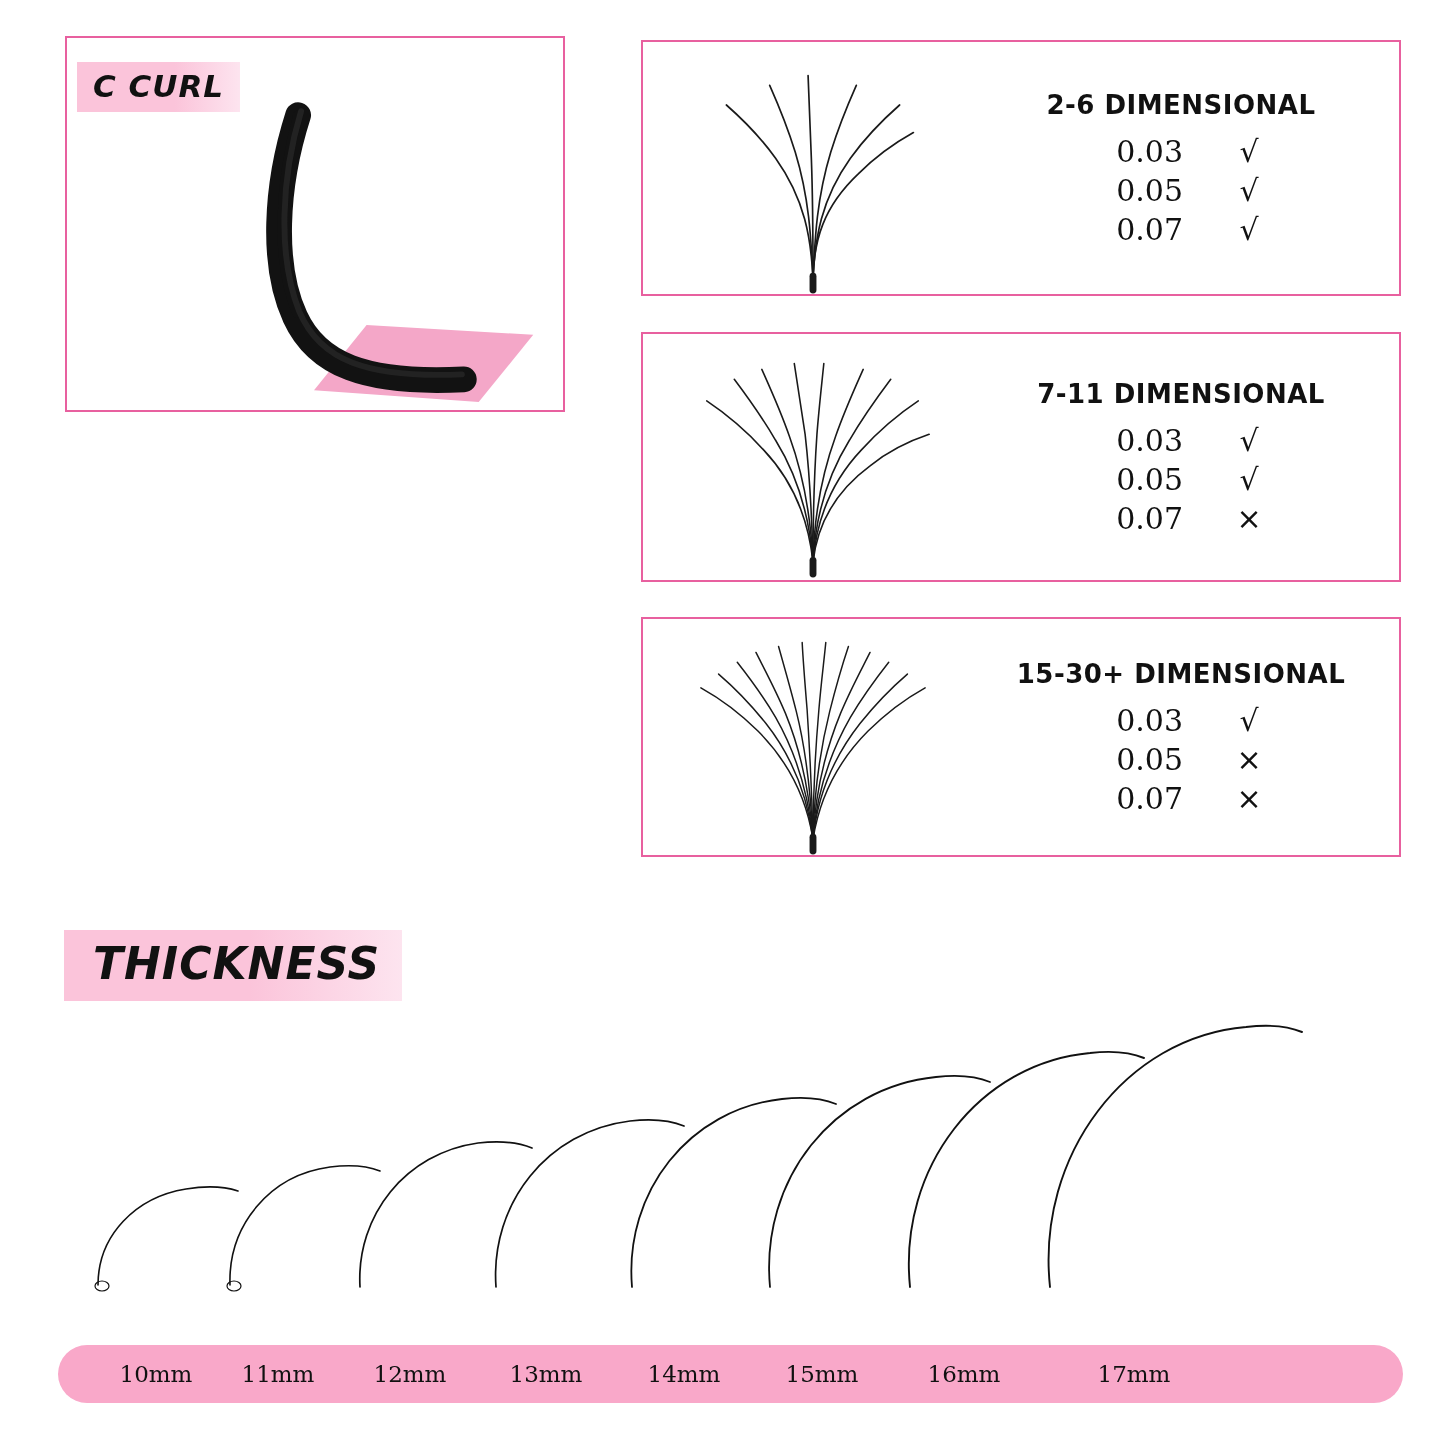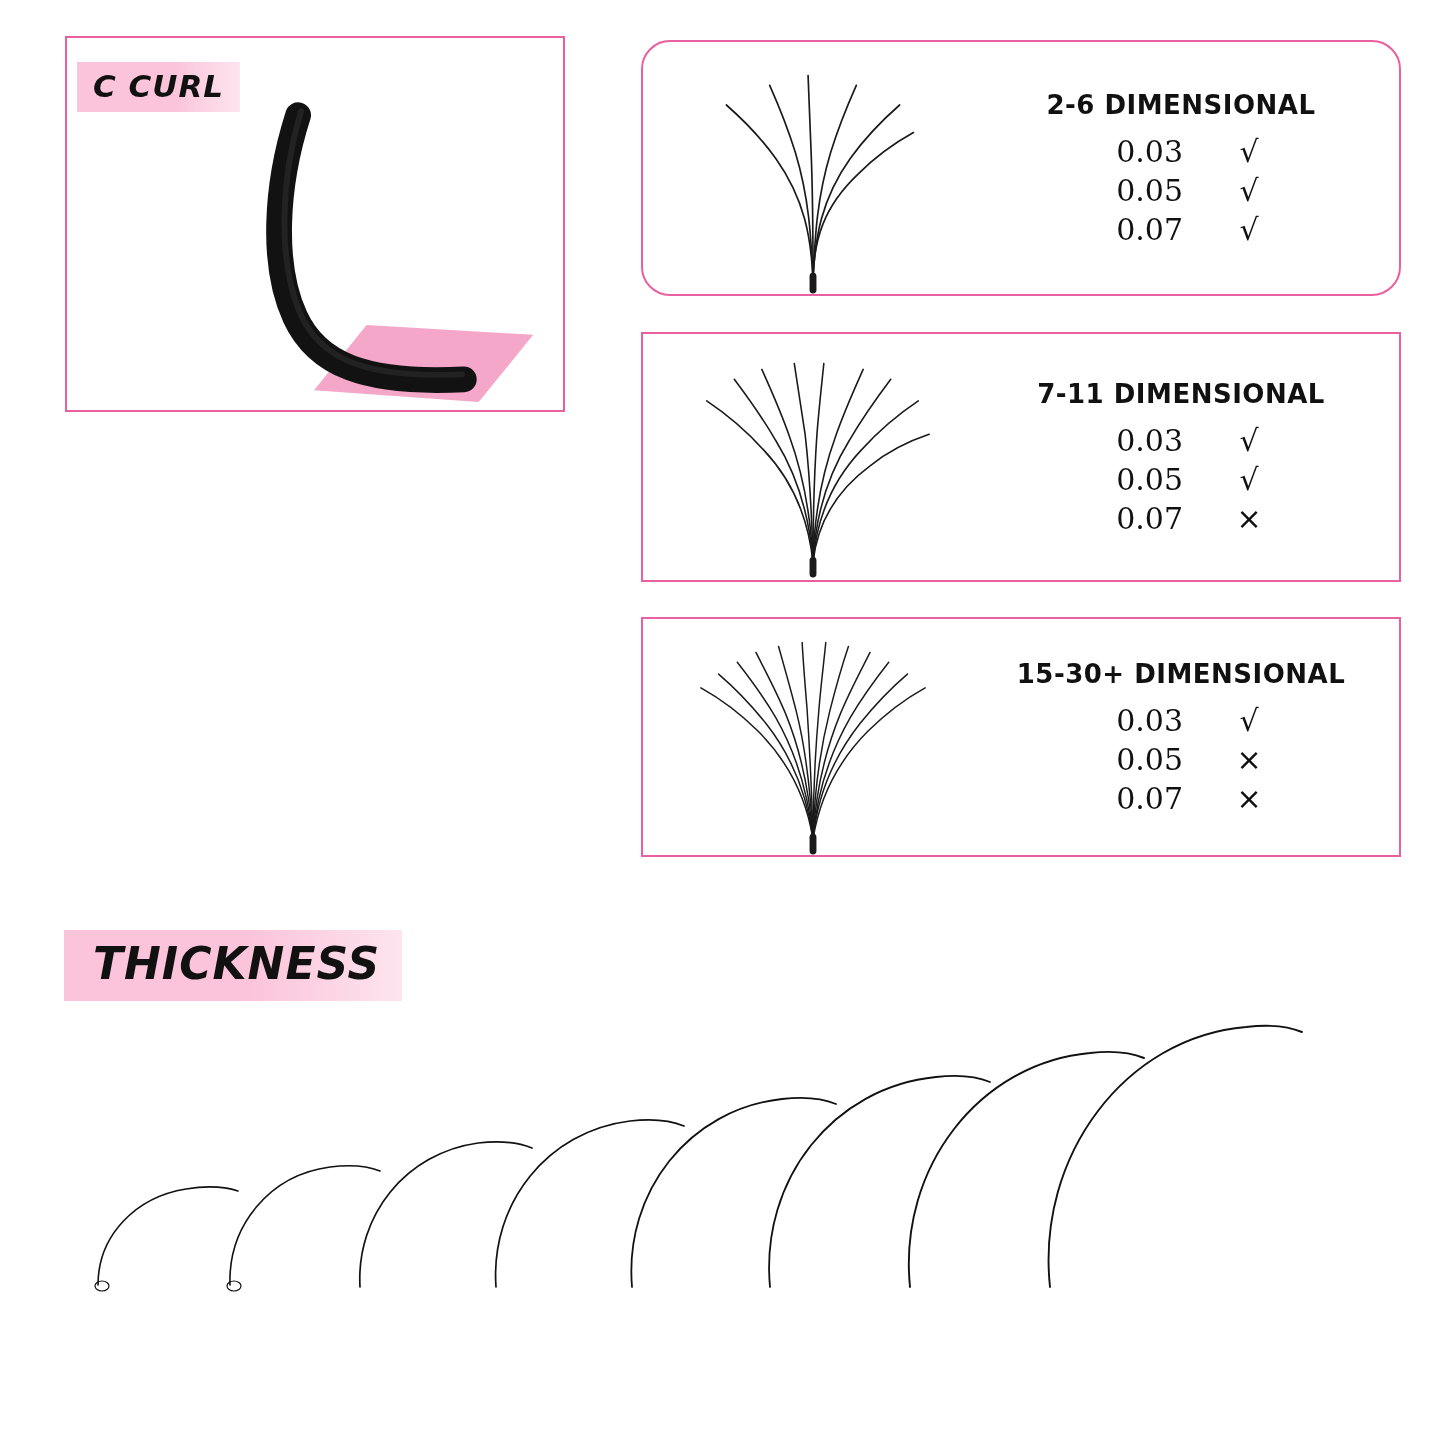--- a/index.html
+++ b/index.html
@@ -167,21 +167,21 @@
     <svg class="curl-art" viewBox="0 0 500 376" preserveAspectRatio="none">
       <polygon points="302,290 470,300 415,368 249,356" fill="#f4a7c8"></polygon>
       <path d="M233,78 C210,150 206,230 230,282 C252,330 300,350 400,345" stroke="#121212" stroke-width="26" fill="none" stroke-linecap="round"></path>
       <path d="M233,78 C214,148 210,226 232,278" stroke="#121212" stroke-width="10" fill="none" stroke-linecap="round"></path>
       <path d="M236,74 C216,140 212,220 234,276 C255,326 302,344 398,340" stroke="#2a2a2a" stroke-width="6" fill="none" stroke-linecap="round" opacity="0.7"></path>
     </svg>
     <div class="curl-label">C CURL</div>
   </div>
 
 
-  <div class="panel dim-panel" style="left:633px; top:40px; width:760px; height:256px;border-radius:29px;">
+  <div class="panel dim-panel" style="left:633px; top:40px; width:760px; height:256px;">
     <svg class="dim-art" viewBox="0 0 300 256" preserveAspectRatio="xMidYMid meet">
       <g stroke="#1a1a1a" fill="none" stroke-linecap="round">
         <path d="M150,240 C148,200 142,160 112,118 C96,96 78,78 62,64" stroke-width="1.7"></path>
         <path d="M150,240 C148,198 146,158 132,112 C124,86 114,62 106,44" stroke-width="1.7"></path>
         <path d="M150,240 C150,198 150,156 148,110 C147,82 146,56 145,34" stroke-width="1.7"></path>
         <path d="M150,240 C152,198 154,158 168,112 C176,86 186,62 194,44" stroke-width="1.7"></path>
         <path d="M150,240 C152,200 158,160 188,118 C204,96 222,78 238,64" stroke-width="1.7"></path>
         <path d="M150,240 C151,202 160,168 196,134 C214,116 234,102 252,92" stroke-width="1.7"></path>
         <path d="M150,252 C150,250 150,244 150,238" stroke-width="7"></path>
       </g>
@@ -294,14 +294,24 @@
       <path d="M574,312 C566,216 632,134 724,124 C750,121 766,124 778,129" stroke-width="1.8"></path>
 
       <path d="M712,312 C702,204 776,112 878,102 C904,99 920,102 932,107" stroke-width="1.8"></path>
 
       <path d="M852,312 C840,192 922,88 1032,78 C1058,75 1074,78 1086,83" stroke-width="1.9"></path>
 
       <path d="M992,312 C978,180 1068,62 1188,52 C1214,49 1232,52 1244,57" stroke-width="1.9"></path>
     </g>
   </svg>
 
+  <div class="scale-bar">
+    <div class="tick" style="left:28px;  width:140px;">10mm</div>
+    <div class="tick" style="left:150px; width:140px;">11mm</div>
+    <div class="tick" style="left:282px; width:140px;">12mm</div>
+    <div class="tick" style="left:418px; width:140px;">13mm</div>
+    <div class="tick" style="left:556px; width:140px;">14mm</div>
+    <div class="tick" style="left:694px; width:140px;">15mm</div>
+    <div class="tick" style="left:836px; width:140px;">16mm</div>
+    <div class="tick" style="left:1006px; width:140px;">17mm</div>
+  </div>
 
 </div>
 
 </body></html>

